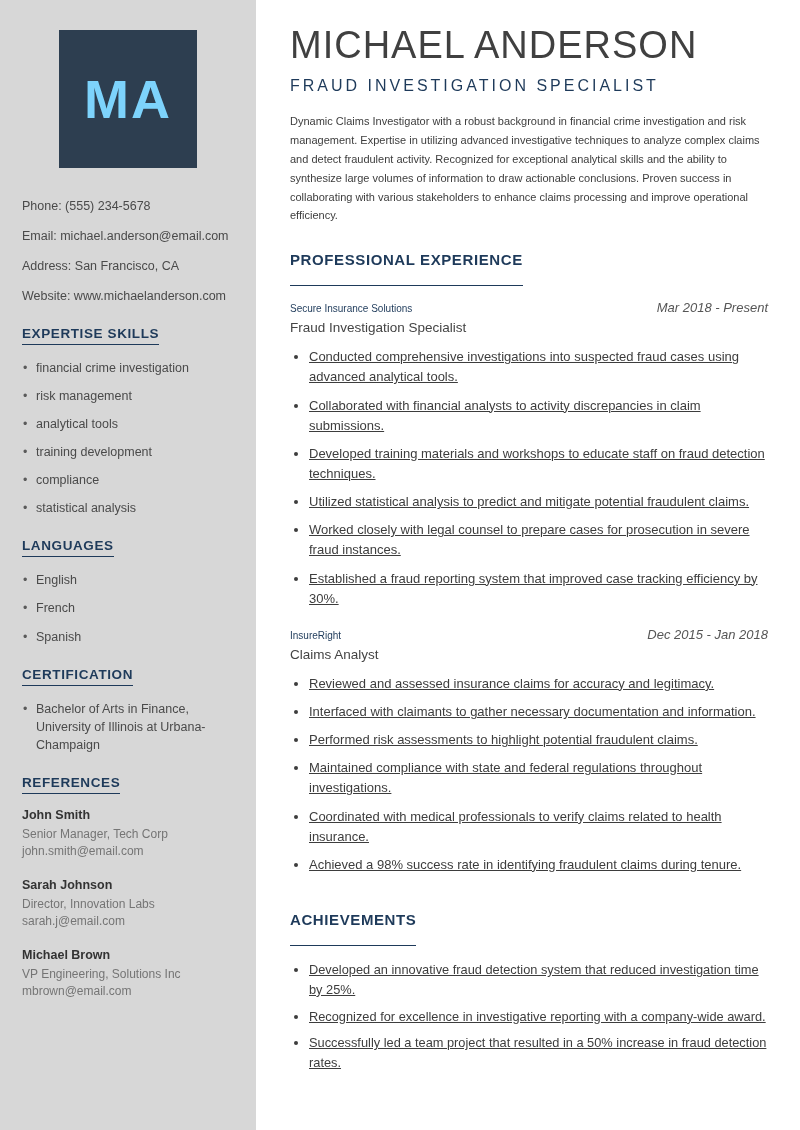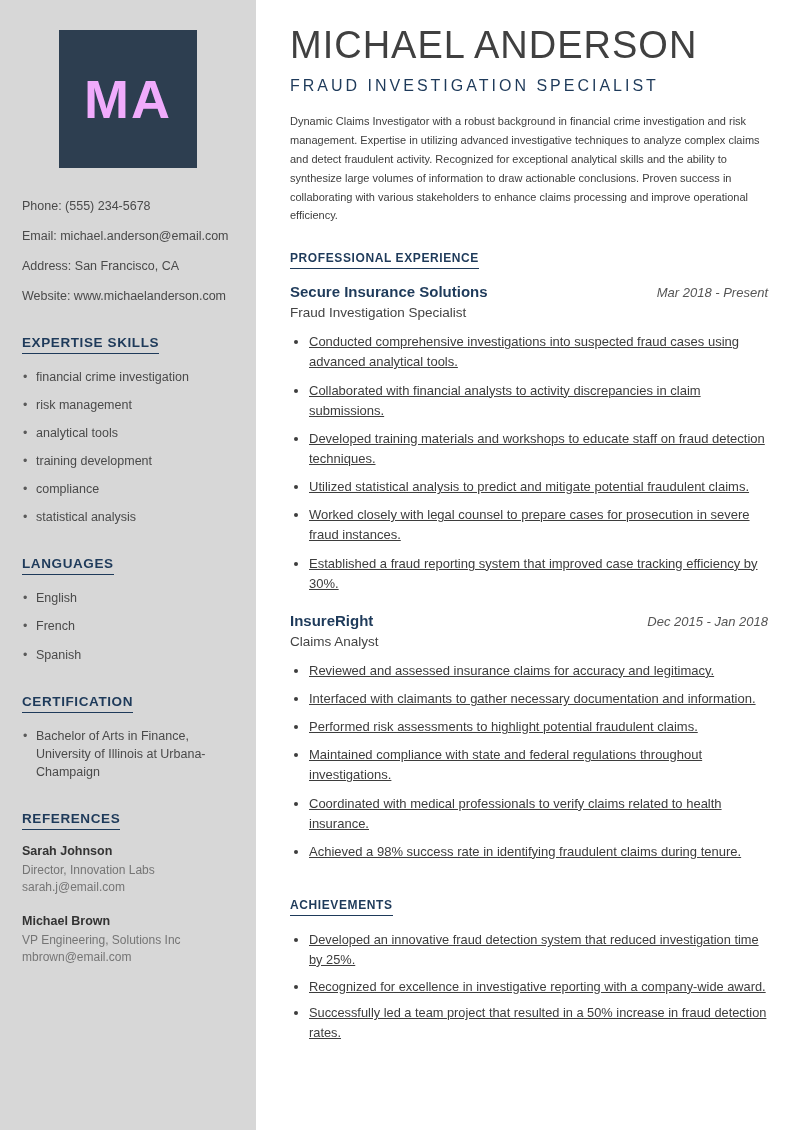--- a/index.html
+++ b/index.html
@@ -30,36 +30,36 @@
   .avatar{
     width:138px;
     height:138px;
     margin:0 auto;
     background:var(--avatar-bg);
     display:flex;
     align-items:center;
     justify-content:center;
   }
   .avatar-initials{
-    color:#f0abfc;
+    color:#7dd3fc;
     font-size:54px;
     font-weight:600;
     letter-spacing:2px;
   }
   .contact{
     margin-top:30px;
   }
   .contact p{
     font-size:12.5px;
     color:#4a4a4a;
     margin-bottom:13px;
     line-height:1.35;
     word-wrap:break-word;
   }
-  .side-section{margin-top:28px;}
+  .side-section{margin-top:19px;}
   .side-heading{
     display:inline-block;
     color:var(--accent);
     font-size:13.5px;
     font-weight:bold;
     letter-spacing:0.6px;
     border-bottom:1.5px solid var(--accent);
     padding-bottom:3px;
     margin-bottom:14px;
     text-transform:uppercase;
@@ -113,37 +113,37 @@
   }
   .summary{
     margin-top:17px;
     font-size:11px;
     color:#3d3d3d;
     line-height:1.72;
   }
   .main-heading{
     display:inline-block;
     color:var(--accent);
-    font-size:12px;
+    font-size:15px;
     font-weight:bold;
     letter-spacing:0.6px;
     border-bottom:1.5px solid var(--accent);
-    padding-bottom:3px;
+    padding-bottom:17px;
     margin:26px 0 14px 0;
     text-transform:uppercase;
   }
   .job{margin-bottom:10px;}
   .job-header{
     display:flex;
     justify-content:space-between;
     align-items:baseline;
   }
   .job-company{
-    font-size:15px;
-    font-weight:bold;
+    font-size:10px;
+    font-weight:normal;
     color:var(--accent);
   }
   .job-dates{
     font-size:13px;
     font-style:italic;
     color:#555555;
   }
   .job-role{
     font-size:13.5px;
     color:#444444;
@@ -204,20 +204,25 @@
     <section class="side-section">
       <h2 class="side-heading">CERTIFICATION</h2>
       <ul class="side-list">
         <li>Bachelor of Arts in Finance, University of Illinois at Urbana-Champaign</li>
       </ul>
     </section>
 
     <section class="side-section">
       <h2 class="side-heading">REFERENCES</h2>
 
+      <div class="ref">
+        <div class="ref-name">John Smith</div>
+        <div class="ref-role">Senior Manager, Tech Corp</div>
+        <div class="ref-email">john.smith@email.com</div>
+      </div>
 
       <div class="ref">
         <div class="ref-name">Sarah Johnson</div>
         <div class="ref-role">Director, Innovation Labs</div>
         <div class="ref-email">sarah.j@email.com</div>
       </div>
 
       <div class="ref">
         <div class="ref-name">Michael Brown</div>
         <div class="ref-role">VP Engineering, Solutions Inc</div>

